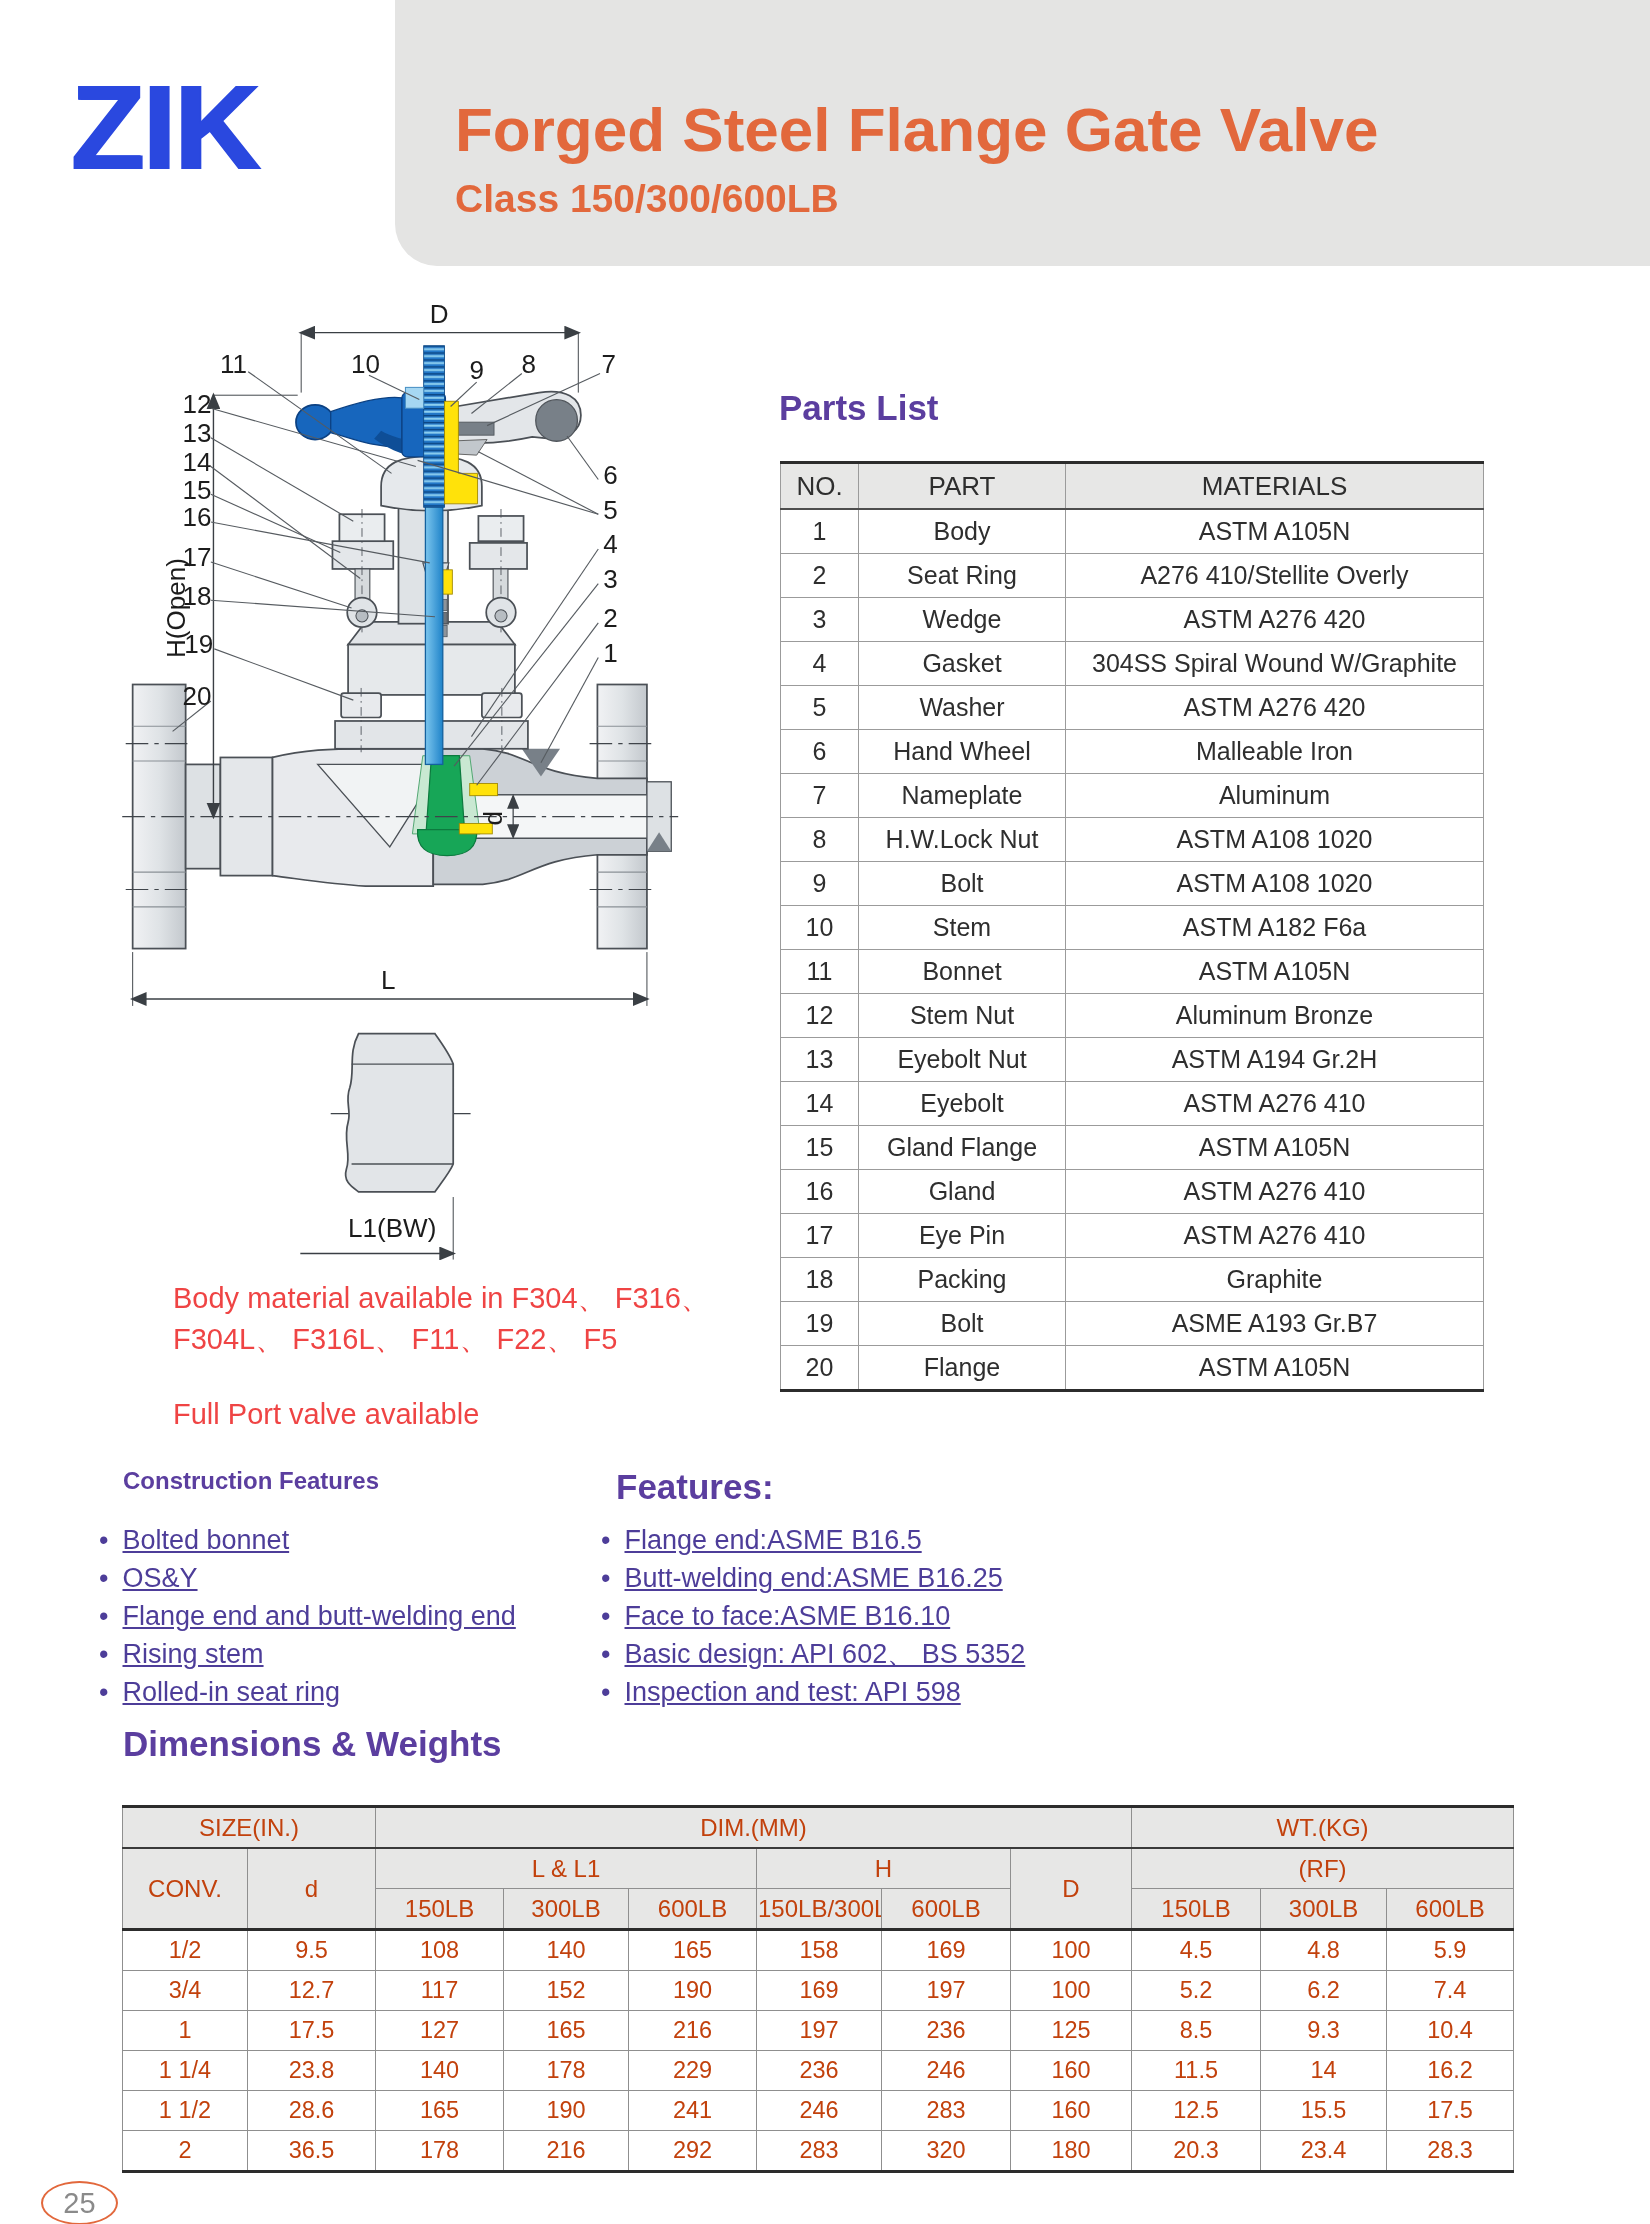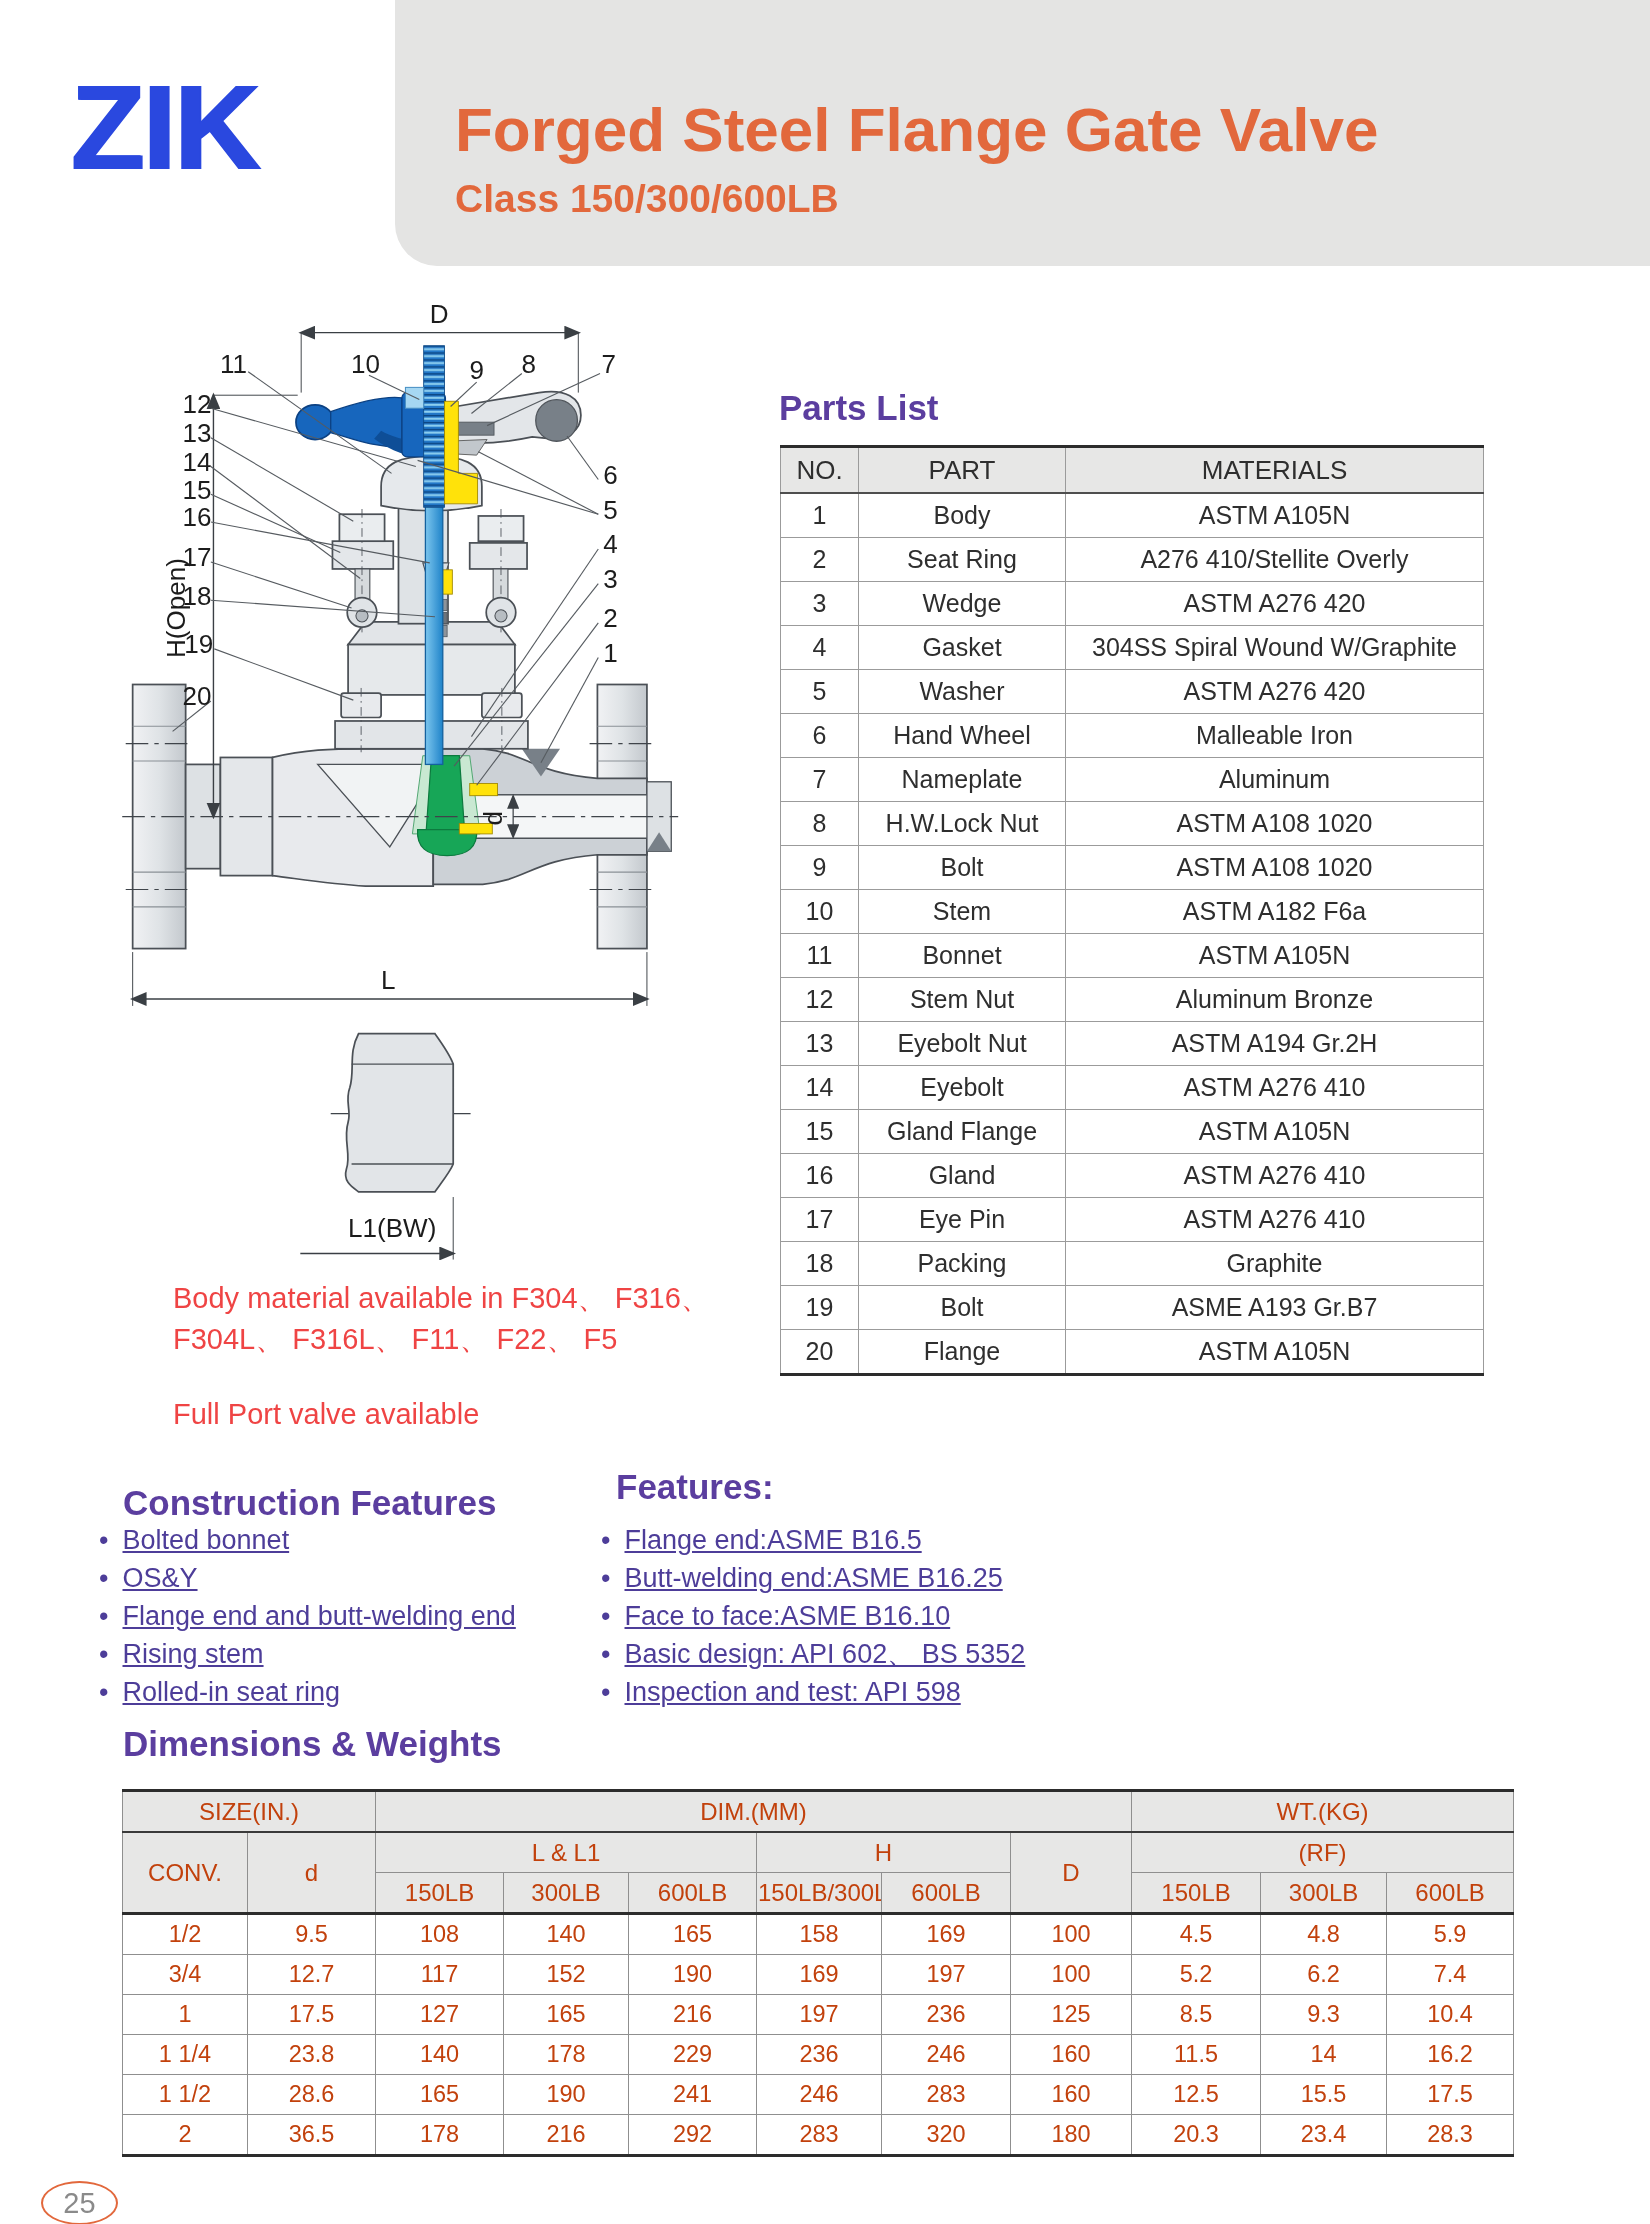--- a/index.html
+++ b/index.html
@@ -10,25 +10,25 @@
   .abs{position:absolute;}
   
   .gray-block{left:395px;top:0;width:1256px;height:266px;background:#e4e4e3;border-radius:0 0 0 42px;}
   .logo{left:71px;top:61px;font-size:120px;line-height:1.1;font-weight:900;color:#2a48df;
         letter-spacing:-1.7px;text-shadow:1.7px 0 0 #2a48df,-0.9px 0 0 #2a48df;}
   .title{left:455px;top:94px;font-size:62px;font-weight:bold;color:#e2683c;letter-spacing:0;}
   .subtitle{left:455px;top:177px;font-size:39px;font-weight:bold;color:#e2683c;}
   
   .h-purple{font-weight:bold;color:#5b3e9f;}
   .parts-heading{left:779px;top:388px;font-size:35px;}
-  .cf-heading{left:123px;top:1467px;font-size:35px;margin-top:16px;}
+  .cf-heading{left:123px;top:1467px;font-size:24px;}
   .f-heading{left:616px;top:1467px;font-size:35px;}
   .dw-heading{left:123px;top:1724px;font-size:35px;}
   
-  table{border-collapse:collapse;table-layout:fixed;}
+  table{border-collapse:collapse;table-layout:fixed;margin-top:16px;}
   .parts{left:780px;top:445px;width:703px;font-size:25px;color:#2e2e2e;
          border-top:3.5px solid #2c2c2c;border-bottom:3.5px solid #2c2c2c;}
   .parts th,.parts td{border:1.3px solid #9b9b9b;text-align:center;font-weight:400;
          overflow:hidden;white-space:nowrap;}
   .parts th{background:#e7e7e6;height:42px;border-bottom:2.6px solid #4e4e4e;font-size:26px;}
   .parts td{height:41px;}
   
   .dims{left:122px;top:1789px;width:1391px;font-size:23.5px;color:#c2410c;
         border-top:3.5px solid #2c2c2c;border-bottom:3.5px solid #2c2c2c;}
   .dims th,.dims td{border:1.1px solid #8f8f8f;text-align:center;font-weight:400;

